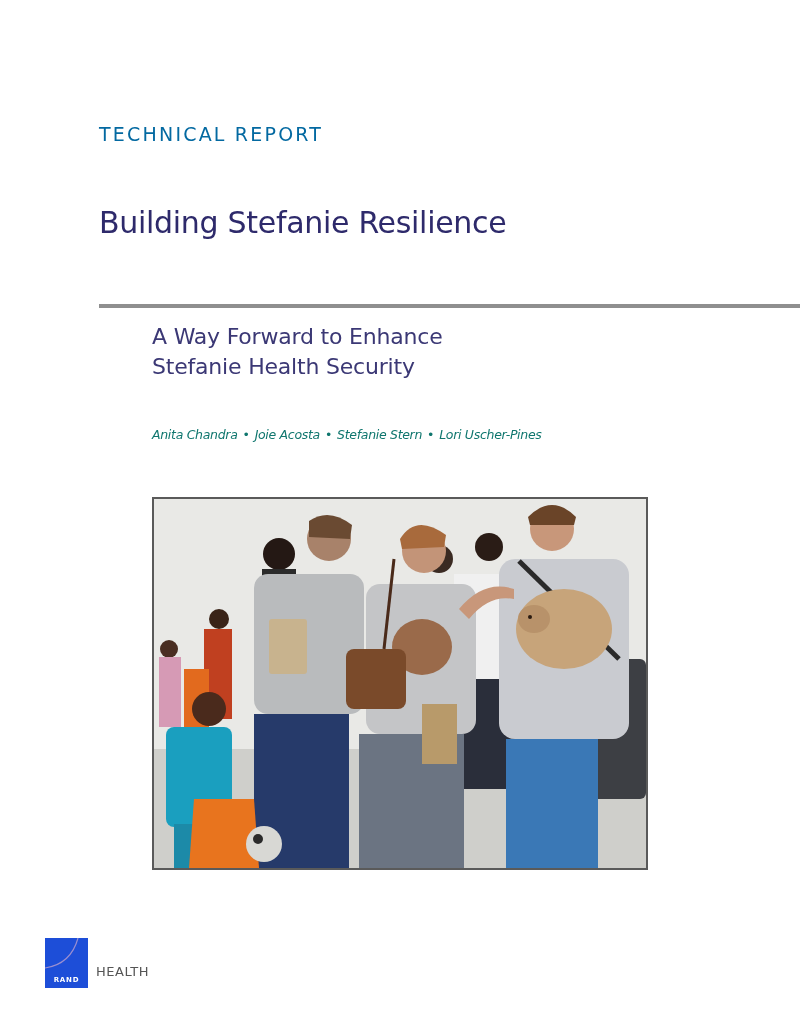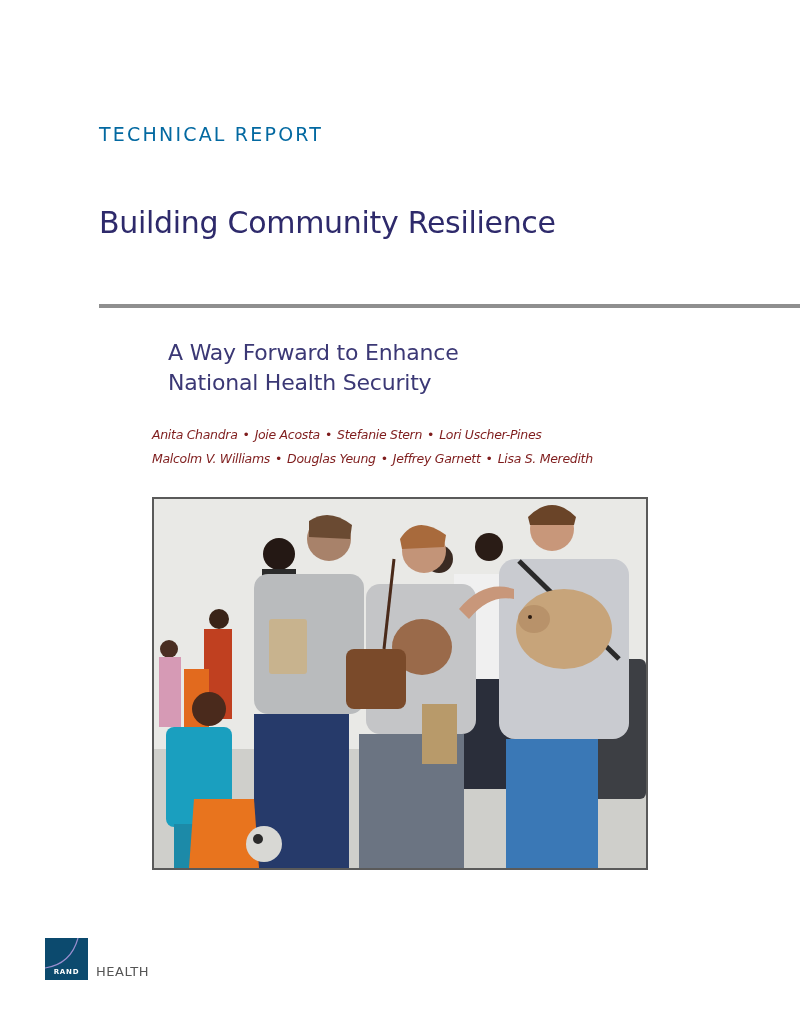--- a/index.html
+++ b/index.html
@@ -44,32 +44,32 @@
       height: 4px;
       background: #8f8f8f;
     }
     .subtitle {
       position: absolute;
       left: 152px;
       top: 322px;
       font-size: 22px;
       line-height: 30px;
       color: #3b3875;
-      margin: 16px;
+      margin: 0;
       font-weight: normal;
       letter-spacing: -0.2px;
     }
     .subtitle span { display: block; white-space: nowrap; }
     .authors {
       position: absolute;
       left: 152px;
       top: 423px;
       font-size: 12.5px;
       line-height: 24px;
-      color: #7f1d1d;
+      color: #0f766e;
       font-style: italic;
       font-family: "DejaVu Sans", sans-serif;
       letter-spacing: -0.3px;
     }
     .authors .line { display: block; white-space: nowrap; }
     .authors .sep { font-style: normal; margin: 0 5px; }
     .photo-frame {
       position: absolute;
       left: 152px;
       top: 497px;
@@ -78,22 +78,22 @@
       border: 2px solid #5a5a5a;
       overflow: hidden;
       background: #e6e6e3;
     }
     .photo-frame svg { display: block; }
     .rand-logo {
       position: absolute;
       left: 45px;
       top: 938px;
       width: 43px;
-      height: 42px;
-      background: #0c4a6e;
+      height: 50px;
+      background: #1d4ed8;
       overflow: hidden;
     }
     .rand-logo svg { position: absolute; left: 0; top: 0; }
     .rand-logo .rand-text {
       position: absolute;
       left: 0;
       width: 43px;
       bottom: 4px;
       text-align: center;
       color: #ffffff;
@@ -110,36 +110,33 @@
       color: #555555;
       white-space: nowrap;
     }
   </style>
 </head>
 <body>
 
 <div class="series-label">TECHNICAL REPORT</div>
 
 <h1 class="title">
-  <span>Building Community Resilience</span>
+  <span>Building Stefanie Resilience</span>
 </h1>
 
 <div class="rule"></div>
 
 <h2 class="subtitle">
   <span>A Way Forward to Enhance</span>
-  <span>National Health Security</span>
+  <span>Stefanie Health Security</span>
 </h2>
 
 <div class="authors">
   <span class="line">
     <span>Anita Chandra</span><span class="sep">•</span><span>Joie Acosta</span><span class="sep">•</span><span>Stefanie Stern</span><span class="sep">•</span><span>Lori Uscher-Pines</span>
-  </span>
-  <span class="line">
-    <span>Malcolm V. Williams</span><span class="sep">•</span><span>Douglas Yeung</span><span class="sep">•</span><span>Jeffrey Garnett</span><span class="sep">•</span><span>Lisa S. Meredith</span>
   </span>
 </div>
 
 <div class="photo-frame" role="img" aria-label="Group of evacuees walking together; a woman in gray shirt with shoulder bag, a man carrying a small dog, a child in a teal shirt, carrying bags">
   <svg width="492" height="369" viewBox="0 0 492 369">
 
     <rect x="0" y="0" width="492" height="369" fill="#e9e9e6"></rect>
     <rect x="0" y="250" width="492" height="119" fill="#cfcfcb"></rect>
 
     <rect x="430" y="160" width="62" height="140" fill="#3d3f44" rx="6"></rect>

